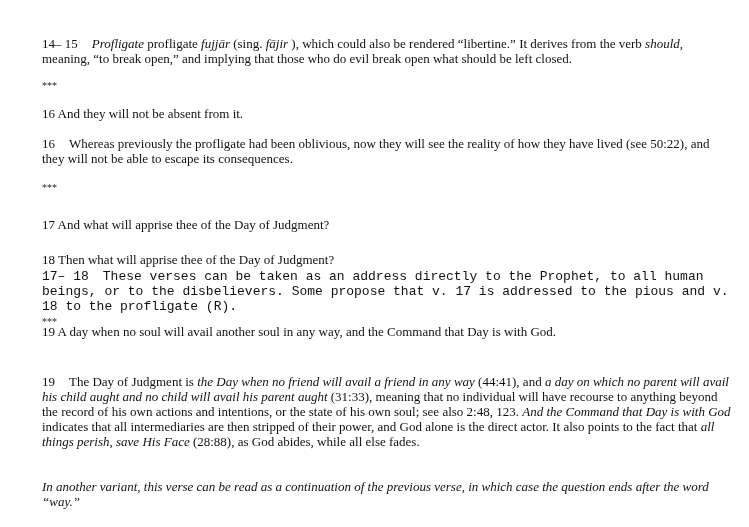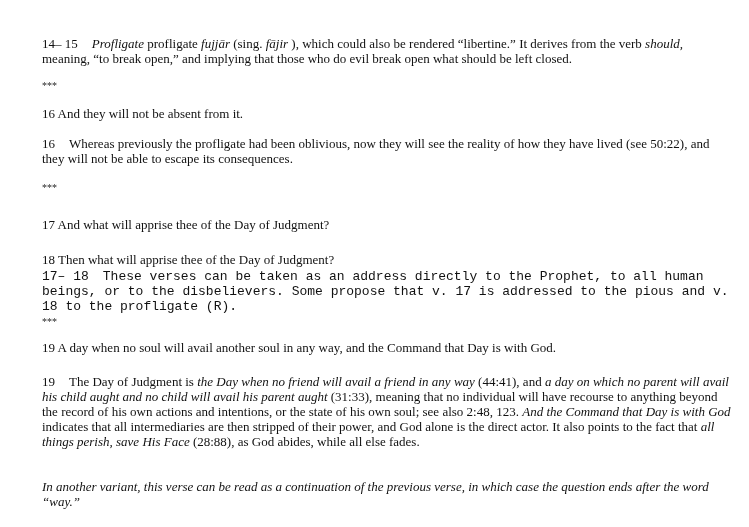--- a/index.html
+++ b/index.html
@@ -21,16 +21,16 @@
 <div class="page" id="page">
     <p class="blk" style="top: 36px;"><span class="num">14– 15</span><span class="gap"></span><i>Profligate</i><span> profligate </span><i>fujjār</i><span> (sing. </span><i>fājir</i><span> ), which could also be rendered “libertine.” It derives from the verb </span><i>should,</i><span> meaning, “to break open,” and implying that those who do evil break open what should be left closed.</span></p>
     <p class="blk" style="top: 77px;"><span class="sep">***</span></p>
     <p class="blk" style="top: 106px;">16 And they will not be absent from it.</p>
     <p class="blk" style="top: 136px;"><span class="num">16</span><span class="gap"></span><span>Whereas previously the profligate had been oblivious, now they will see the reality of how they have lived (see 50:22), and they will not be able to escape its consequences.</span></p>
     <p class="blk" style="top: 179px;"><span class="sep">***</span></p>
     <p class="blk" style="top: 217px;">17 And what will apprise thee of the Day of Judgment?</p>
     <p class="blk" style="top: 252px;">18 Then what will apprise thee of the Day of Judgment?</p>
     <p class="blk" style="top: 269px; font-family: Liberation Mono, monospace;"><span class="num">17– 18</span><span class="gap"></span><span>These verses can be taken as an address directly to the Prophet, to all human beings, or to the disbelievers. Some propose that v. 17 is addressed to the pious and v. 18 to the profligate (R).</span></p>
     <p class="blk" style="top: 313px;"><span class="sep">***</span></p>
-    <p class="blk" style="top: 340px;">19 A day when no soul will avail another soul in any way, and the Command that Day is with God.</p>
+    <p class="blk" style="top: 324px;">19 A day when no soul will avail another soul in any way, and the Command that Day is with God.</p>
     <p class="blk" style="top: 374px;"><span class="num">19</span><span class="gap"></span><span>The Day of Judgment is </span><i>the Day when no friend will avail a friend in any way</i><span> (44:41), and </span><i>a day on which no parent will avail his child aught and no child will avail his parent aught</i><span> (31:33), meaning that no individual will have recourse to anything beyond the record of his own actions and intentions, or the state of his own soul; see also 2:48, 123. </span><i>And the Command that Day is with God</i><span> indicates that all intermediaries are then stripped of their power, and God alone is the direct actor. It also points to the fact that </span><i>all things perish, save His Face</i><span> (28:88), as God abides, while all else fades.</span></p>
     <p class="blk" style="top: 479px; font-style: italic;">In another variant, this verse can be read as a continuation of the previous verse, in which case the question ends after the word “way.”</p>
   </div>
 
 </body></html>

